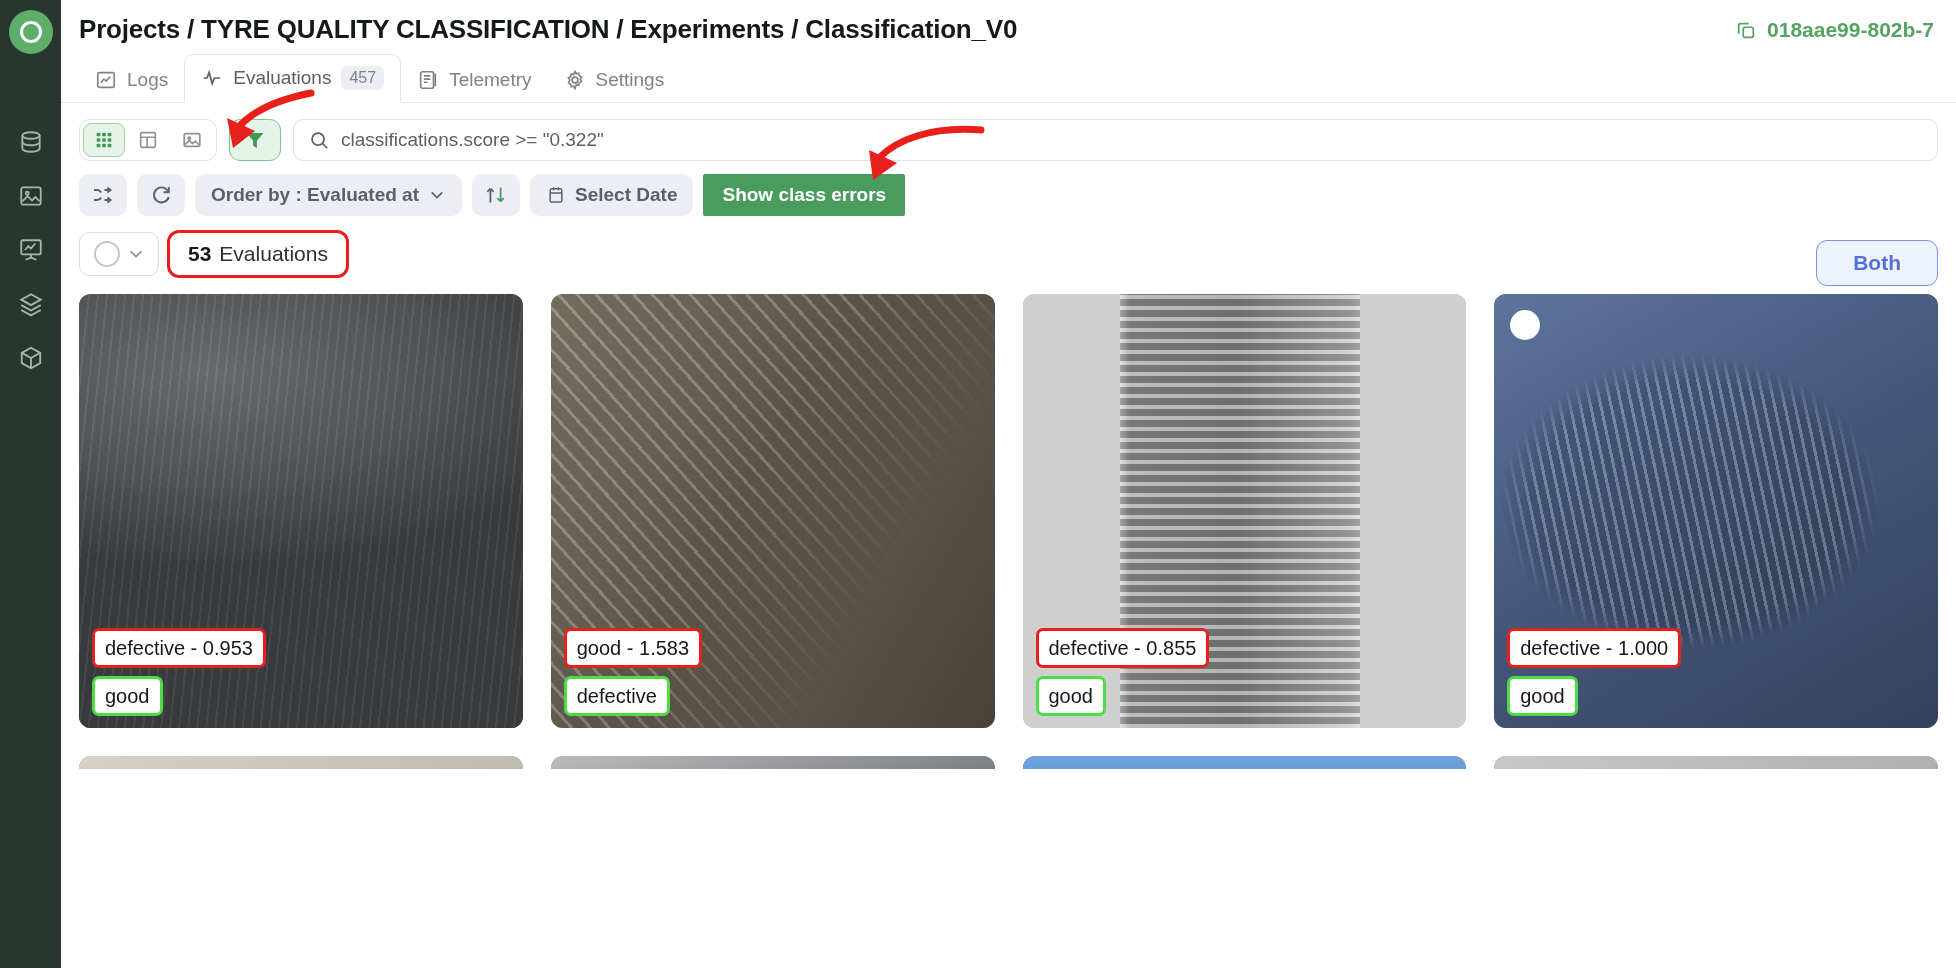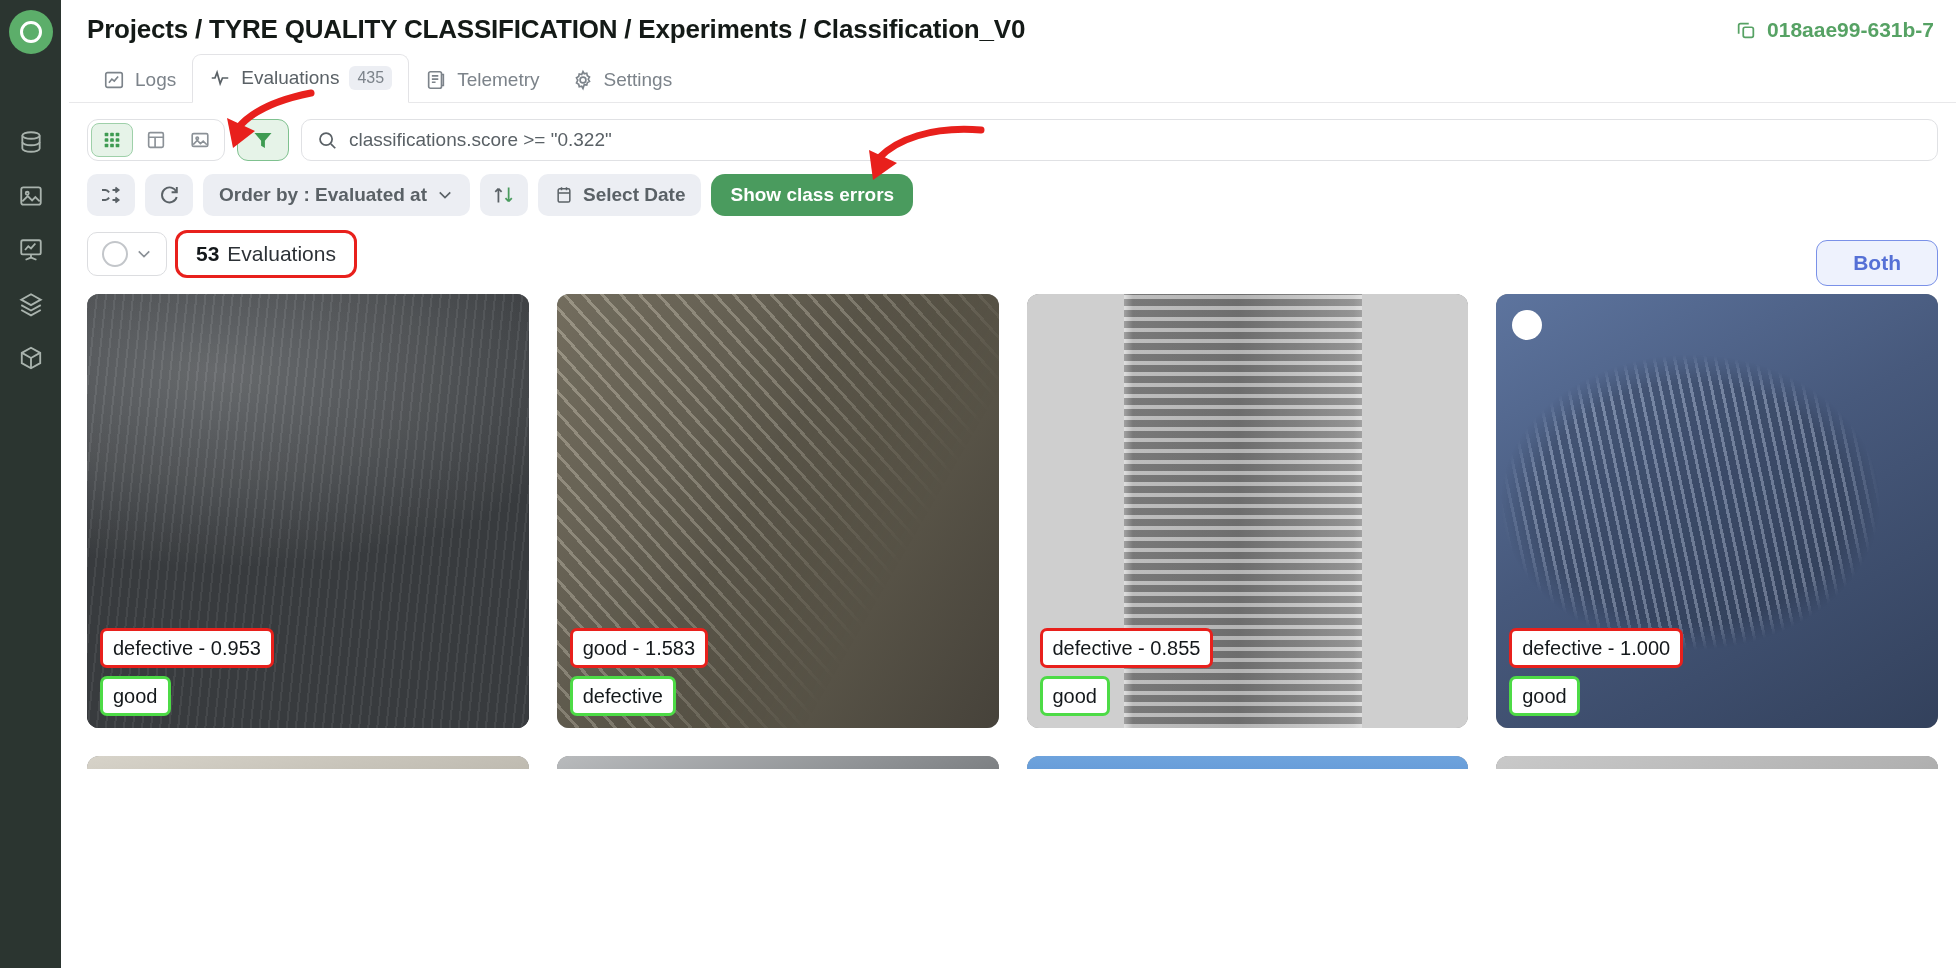--- a/index.html
+++ b/index.html
@@ -33,21 +33,21 @@
   }
   .rail-ico {
     width: 40px; height: 40px;
     display: flex; align-items: center; justify-content: center;
     margin-bottom: 14px;
     color: #a9b3ad;
   }
   .rail-ico svg { display:block; }
 
   
-  .main { flex: 1 1 auto; height: 769px; position: relative; background:#fff; overflow:hidden;padding-left:8px; }
+  .main { flex: 1 1 auto; height: 769px; position: relative; background:#fff; overflow:hidden; }
 
   
   .hdr {
     display: flex; align-items: center; justify-content: space-between;
     padding: 14px 18px 8px 18px;
   }
   .crumb {
     font-size: 26px; font-weight: 700; color: #141a17;
     white-space: nowrap; letter-spacing: -0.2px;
   }
@@ -118,21 +118,21 @@
   .tb2 { display: flex; gap: 10px; padding: 13px 18px 0 18px; }
   .pill {
     background: #eceef3; border-radius: 10px; height: 42px;
     display: flex; align-items: center; justify-content: center;
     color: #5a6166; font-size: 19px; font-weight: 600;
     padding: 0 16px; gap: 9px; cursor: pointer; white-space: nowrap;
   }
   .pill.icon-only { width: 48px; padding: 0; }
   .pill.green {
     background: #4a9b5e; color: #fff; font-weight: 700;
-    border-radius: 14px; padding: 0 19px; height: 42px;
+    border-radius: 2px; padding: 0 19px; height: 42px;
   }
 
   
   .tb3 { display: flex; align-items: center; padding: 14px 18px 0 18px; position: relative; }
   .circle-sel {
     width: 80px; height: 44px; border: 1px solid #dcdde0; border-radius: 10px;
     display: flex; align-items: center; justify-content: center; gap: 7px;
     cursor: pointer;
   }
   .circ { width: 26px; height: 26px; border-radius: 50%; border: 2px solid #c3c6ca; }
@@ -253,38 +253,38 @@
 
   <div class="main">
 
     <div class="hdr">
       <div class="crumb">Projects / TYRE QUALITY CLASSIFICATION / Experiments / Classification_V0</div>
       <div class="runid">
         <svg width="22" height="22" viewBox="0 0 24 24" fill="none" stroke="currentColor" stroke-width="1.9">
           <rect x="9" y="9" width="11" height="11" rx="2"></rect>
             <path d="M15 5H6a2 2 0 0 0-2 2v9"></path>
         </svg>
-        <span>018aae99-631b-7</span>
+        <span>018aae99-802b-7</span>
       </div>
     </div>
 
     <div class="tabs">
       <div class="tab">
         <svg width="22" height="22" viewBox="0 0 24 24" fill="none" stroke="currentColor" stroke-width="1.8">
           <rect x="3" y="4" width="18" height="16" rx="2"></rect>
             <path d="M6.5 15l3.2-4 2.6 2.2 4.2-5"></path>
         </svg>
         <span>Logs</span>
       </div>
       <div class="tab active">
         <svg width="22" height="22" viewBox="0 0 24 24" fill="none" stroke="currentColor" stroke-width="1.9">
           <path d="M3 12h3.5l2.3-6 3.4 12 2.5-6H21"></path>
         </svg>
         <span>Evaluations</span>
-        <span class="tab-badge">435</span>
+        <span class="tab-badge">457</span>
       </div>
       <div class="tab">
         <svg width="22" height="22" viewBox="0 0 24 24" fill="none" stroke="currentColor" stroke-width="1.8">
           <rect x="4" y="3" width="14" height="18" rx="2"></rect>
             <path d="M7.5 7.5h7M7.5 11h7M7.5 14.5h4"></path>
             <path d="M18 6h2v12h-2"></path>
         </svg>
         <span>Telemetry</span>
       </div>
       <div class="tab">

